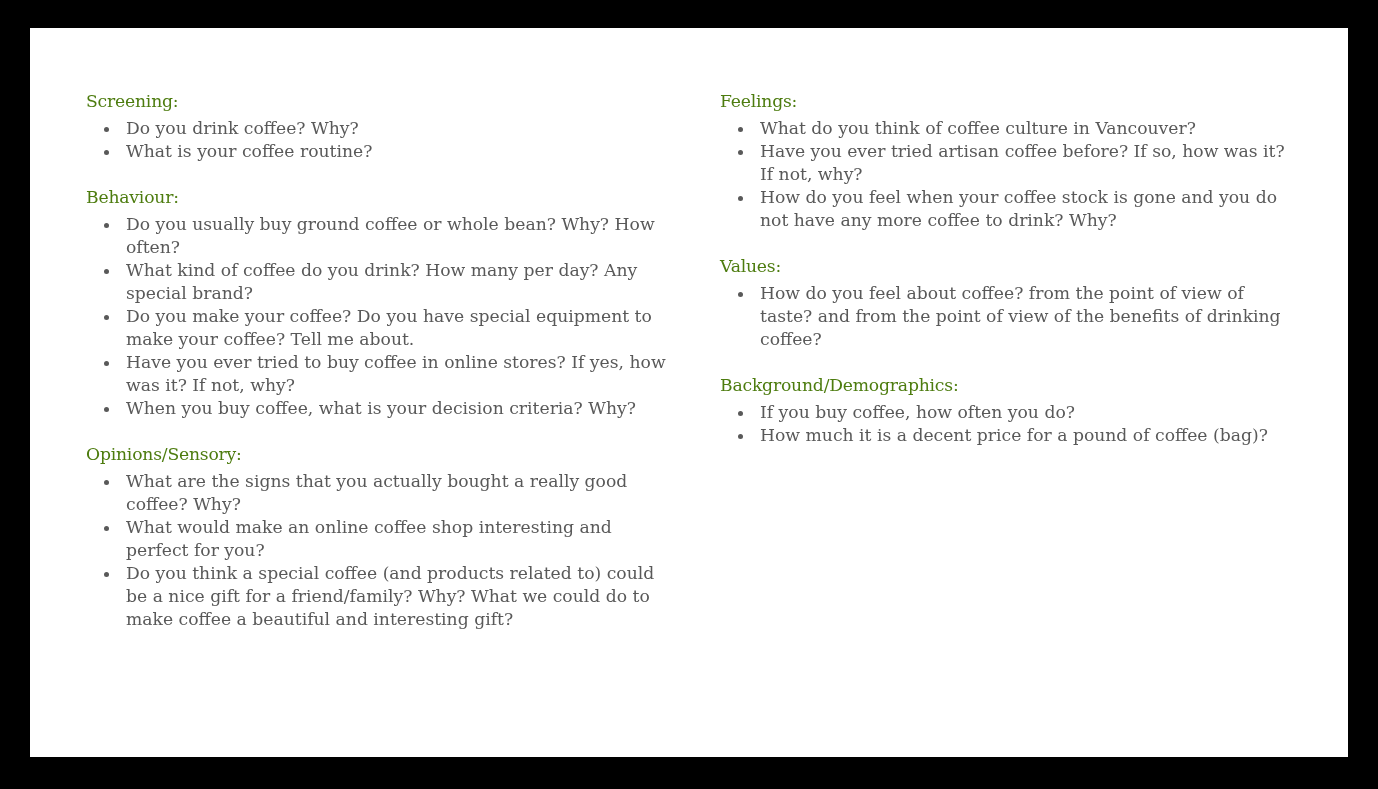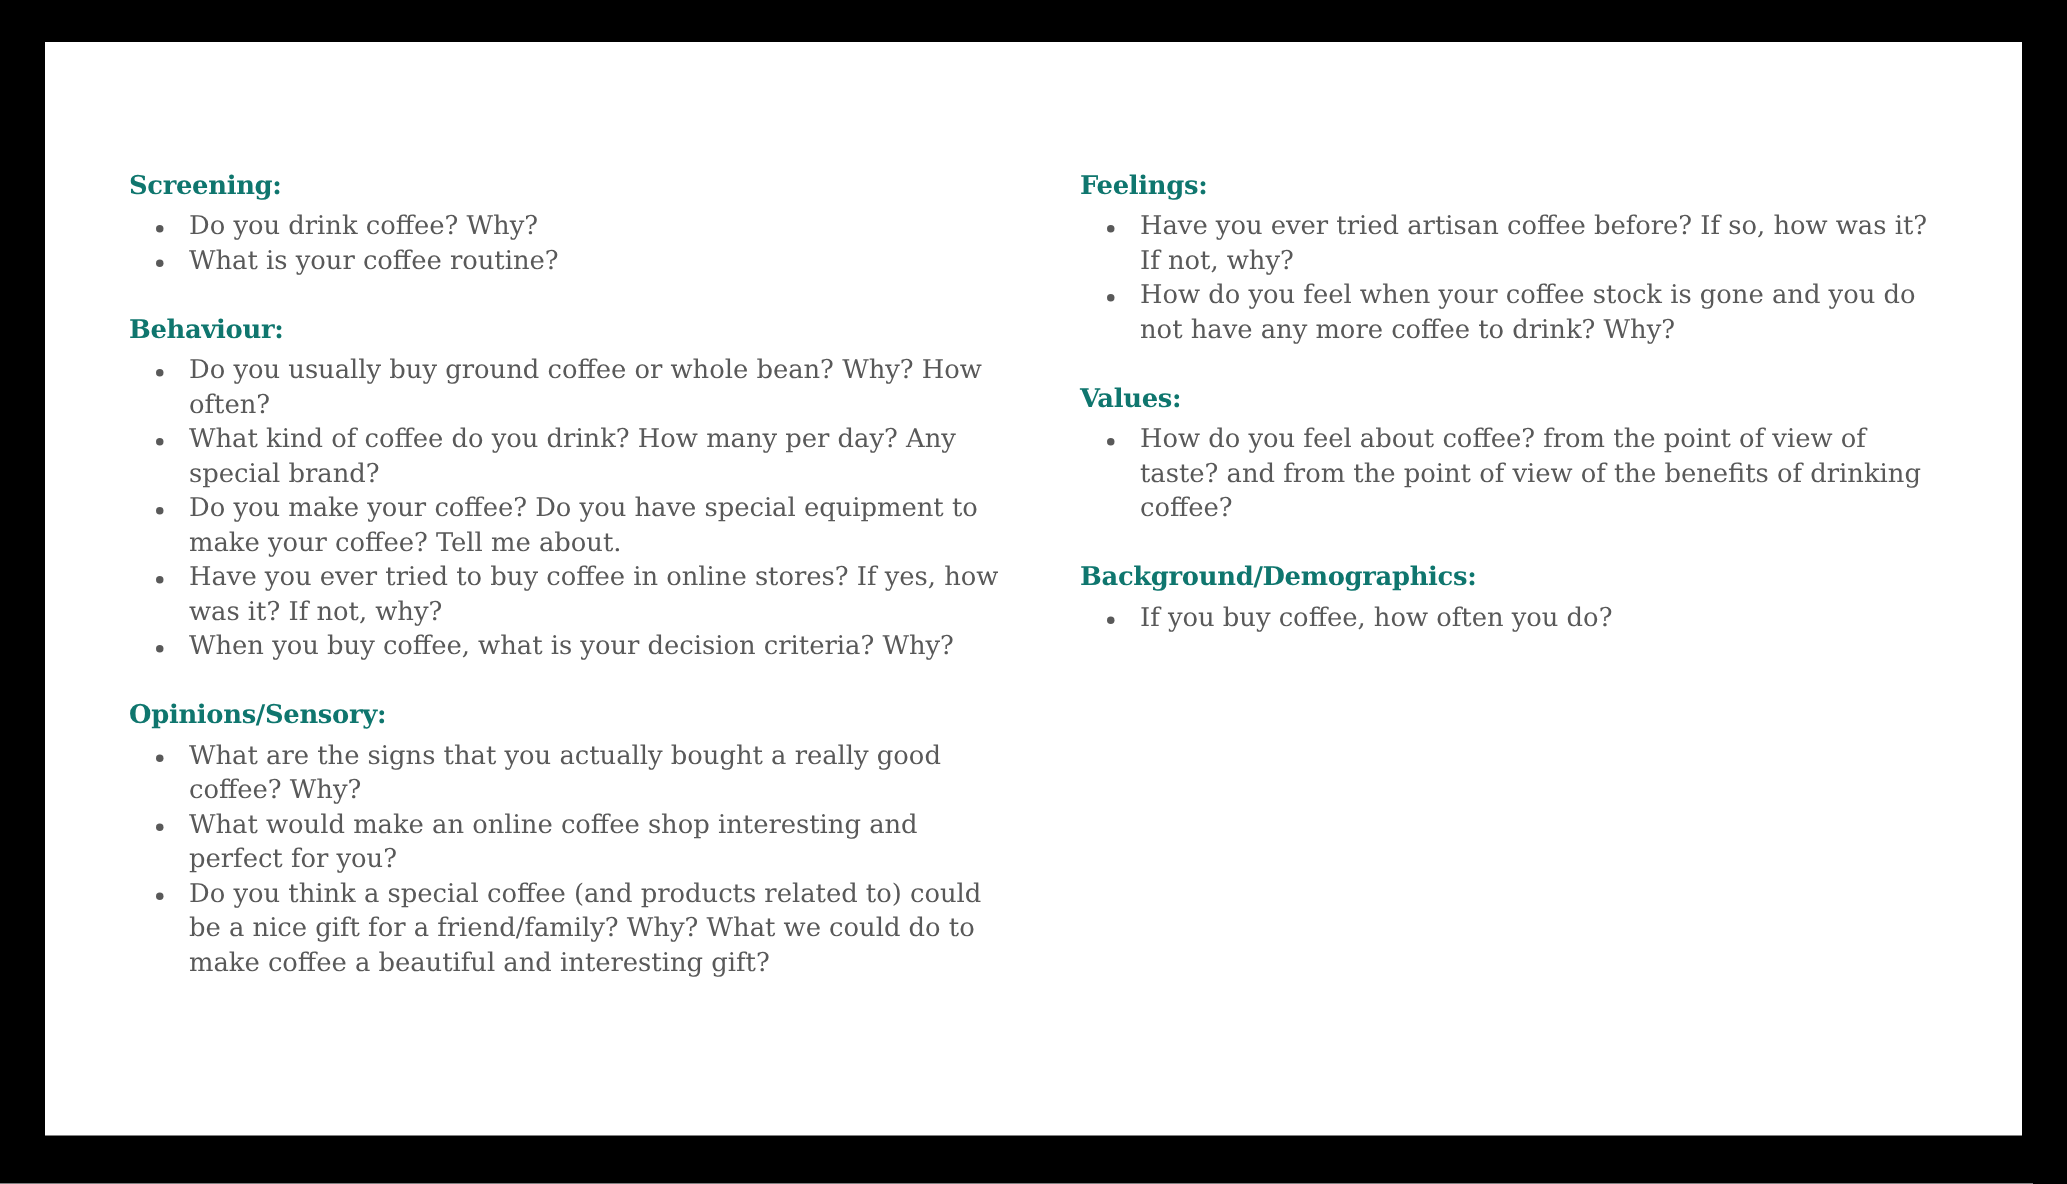--- a/index.html
+++ b/index.html
@@ -20,24 +20,23 @@
       top: 62px;
       font-family: "DejaVu Serif", "Liberation Serif", serif;
       color: #595959;
       font-size: 17.2px;
       line-height: 23px;
     }
     .col-left { left: 56px; width: 590px; }
     .col-right { left: 690px; width: 575px; }
     .section { margin-bottom: 23px; }
     .heading {
-      font-weight: bold;
-      color: #0f766e;
+      font-weight: normal;
+      color: #4d7c0f;
       letter-spacing: -0.2px;
-      margin-top: 23px;
     }
     ul {
       margin: 4px; padding: 0 0 0 36px;
       list-style: none;
     }
     li { position: relative; }
     li::before {
       content: "";
       position: absolute;
       left: -22px; top: 10px;
@@ -76,31 +75,33 @@
         <li>What would make an online coffee shop interesting and perfect for you?</li>
         <li>Do you think a special coffee (and products related to) could be a nice gift for a friend/family? Why? What we could do to make coffee a beautiful and interesting gift?</li>
       </ul>
     </div>
   </div>
 
   <div class="col col-right">
     <div class="section">
       <div class="heading">Feelings:</div>
       <ul>
+        <li>What do you think of coffee culture in Vancouver?</li>
         <li>Have you ever tried artisan coffee before? If so, how was it? If not, why?</li>
         <li>How do you feel when your coffee stock is gone and you do not have any more coffee to drink? Why?</li>
       </ul>
     </div>
     <div class="section">
       <div class="heading">Values:</div>
       <ul>
         <li>How do you feel about coffee? from the point of view of taste? and from the point of view of the benefits of drinking coffee?</li>
       </ul>
     </div>
     <div class="section">
       <div class="heading">Background/Demographics:</div>
       <ul>
         <li>If you buy coffee, how often you do?</li>
+        <li>How much it is a decent price for a pound of coffee (bag)?</li>
       </ul>
     </div>
   </div>
 
 </div>
 
 </body></html>

